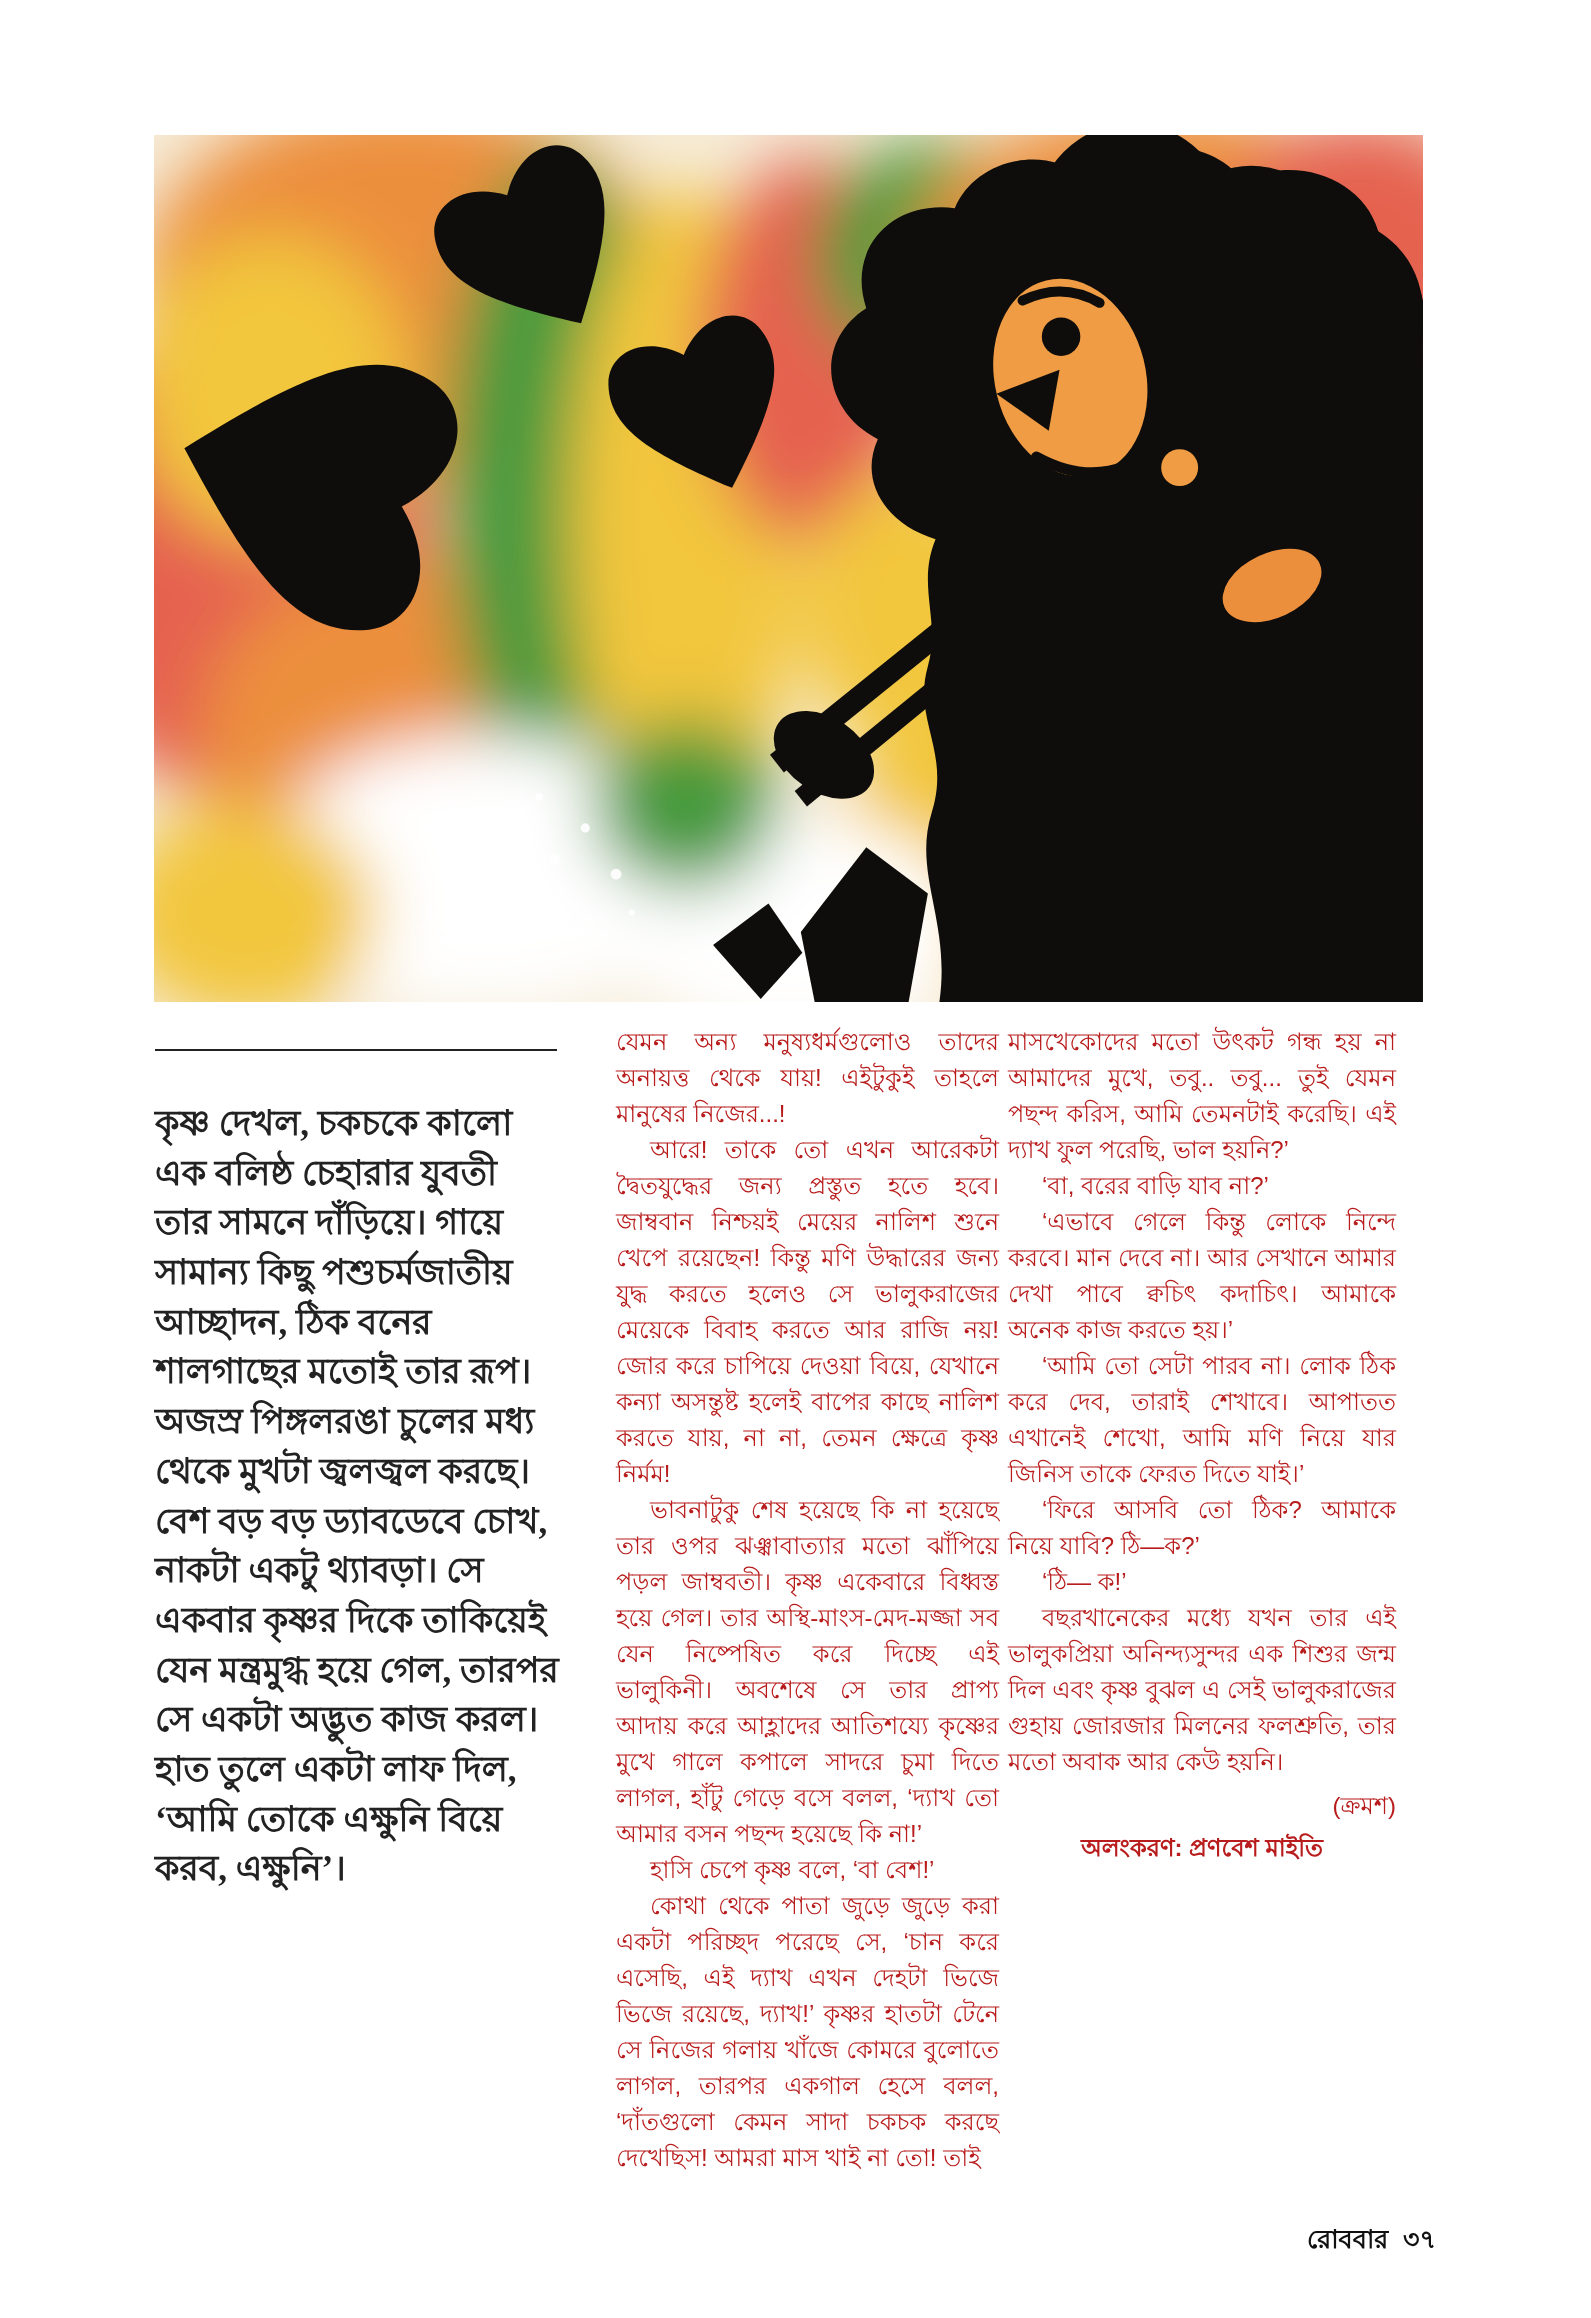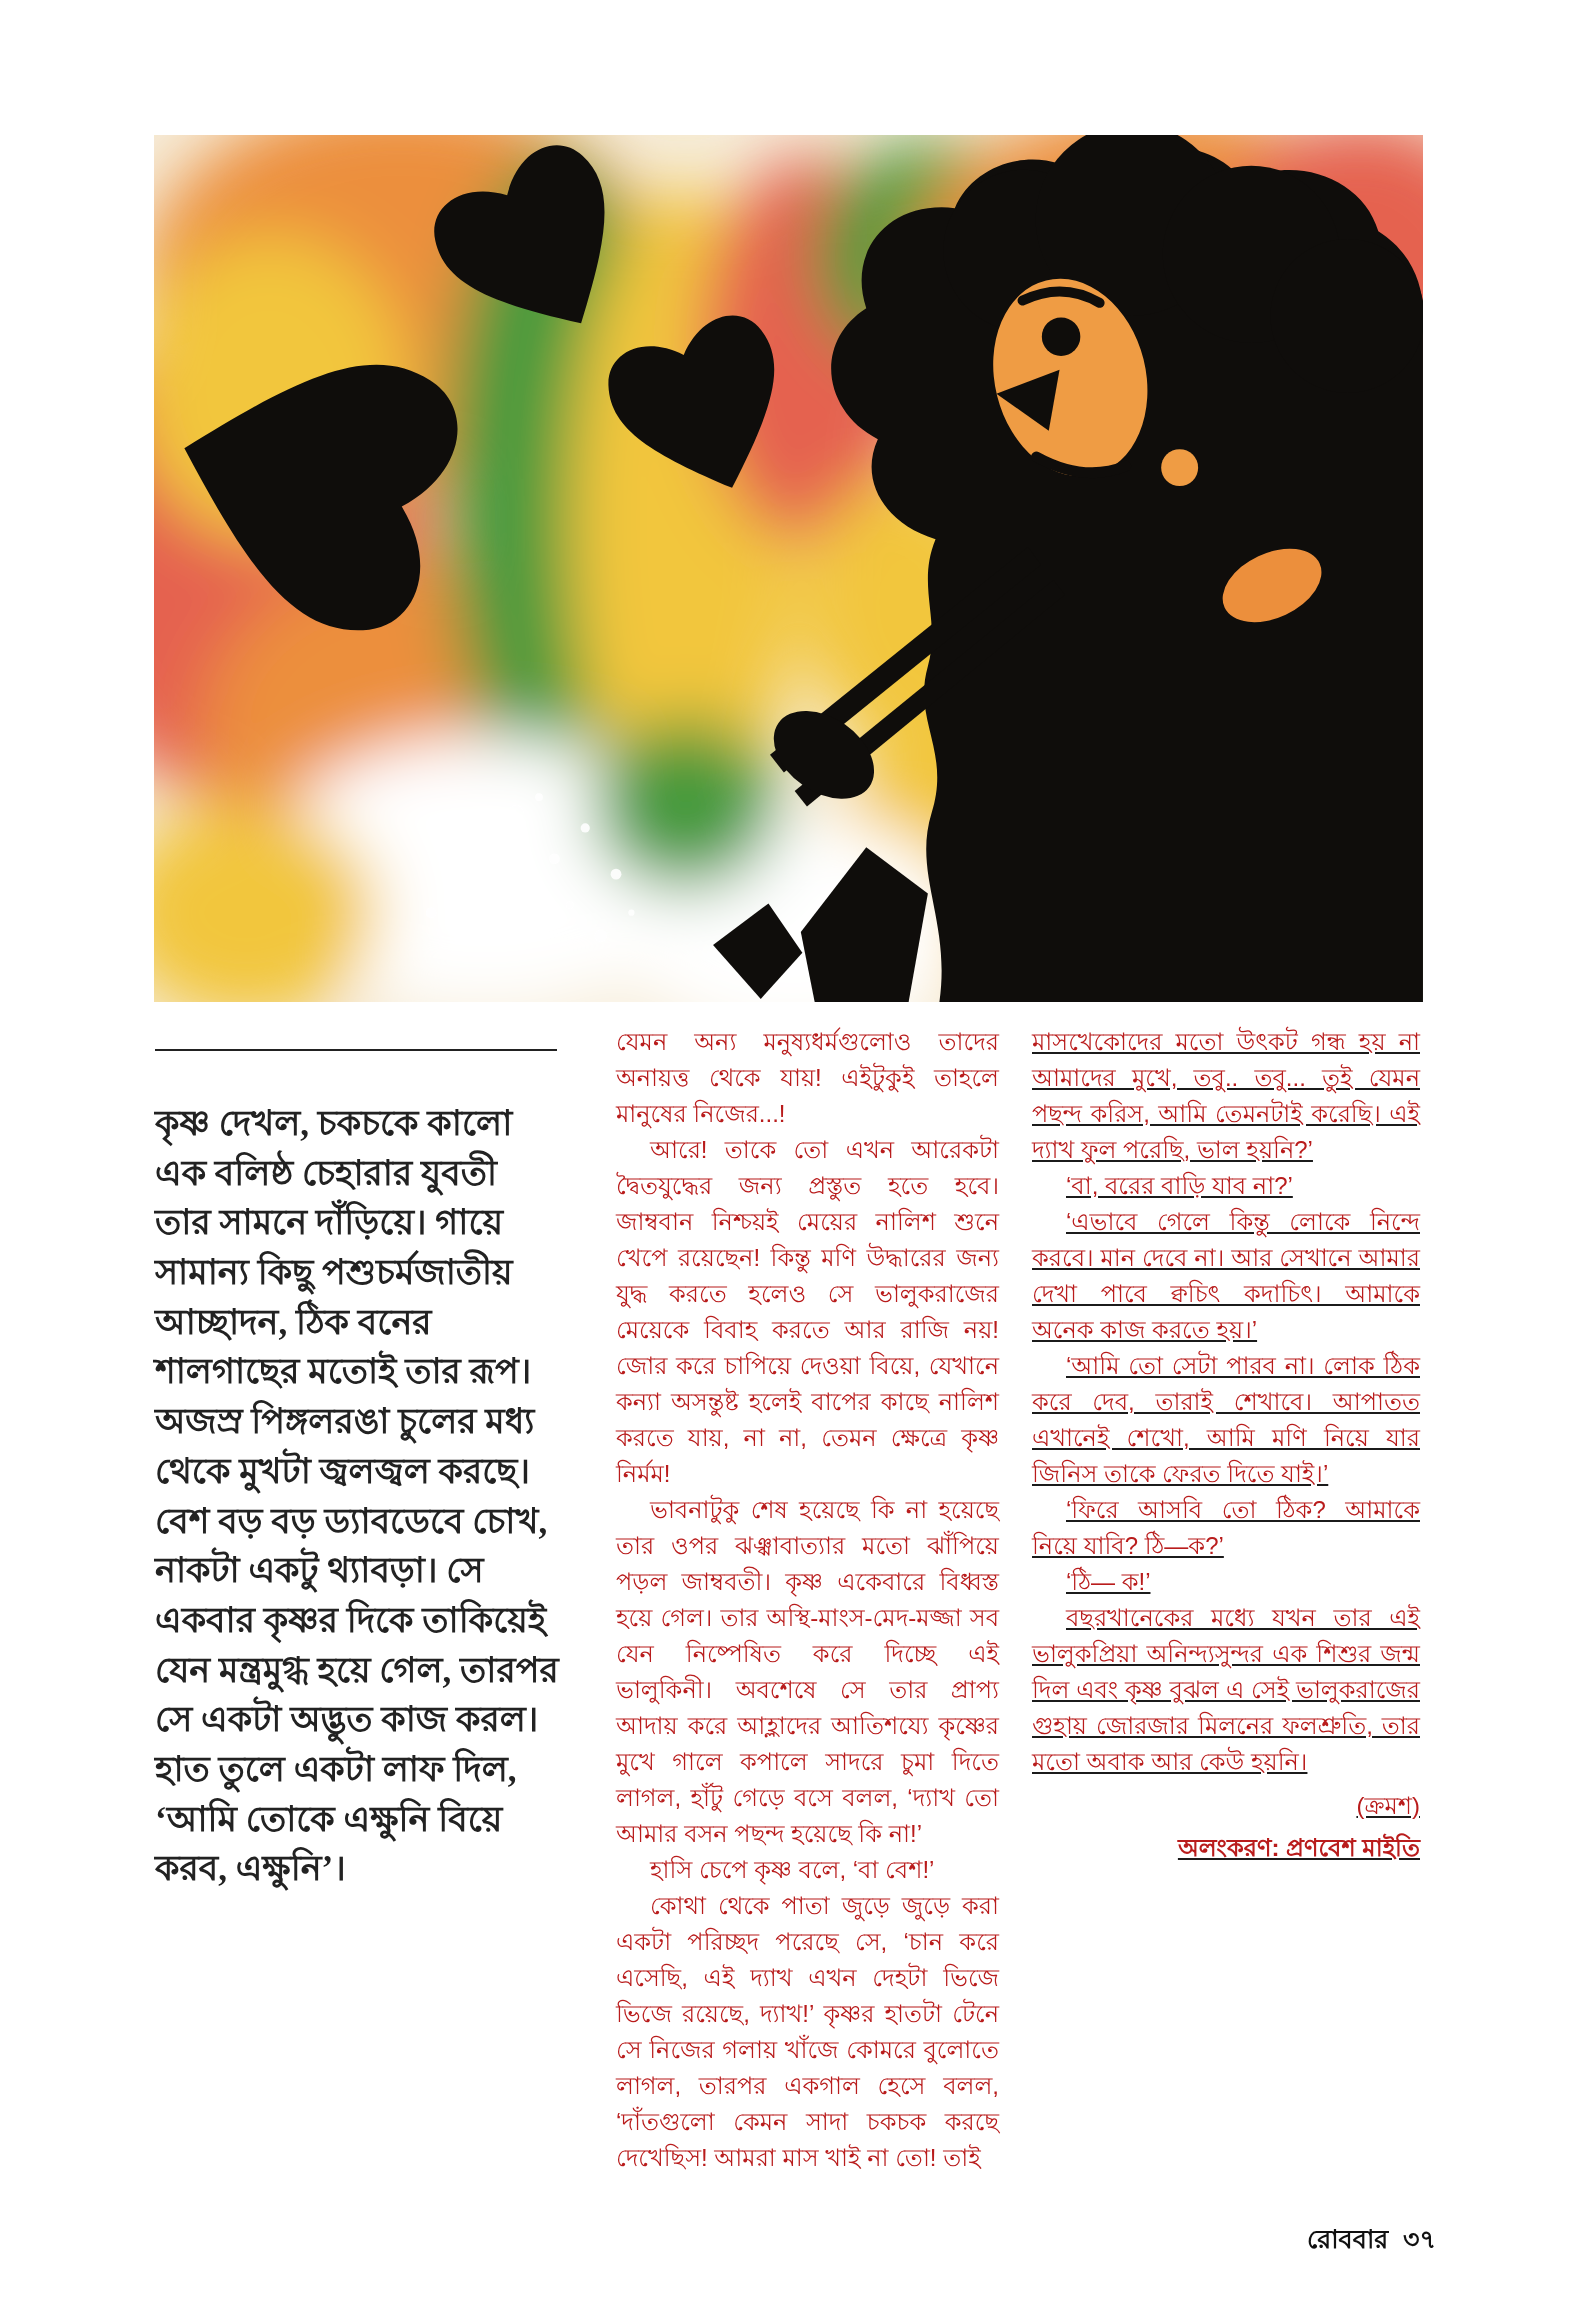--- a/index.html
+++ b/index.html
@@ -27,40 +27,40 @@
     position: absolute;
     left: 155px;
     top: 1049px;
     width: 402px;
     height: 0;
     border-top: 2.3px solid #222222;
   }
   .col { position: absolute; }
   .col-left { left: 155px; top: 1099px; width: 406px; }
   .col-mid  { left: 616px; top: 1024px; width: 383px; }
-  .col-right{ left: 1032px; top: 1024px; width: 388px; text-decoration: underline; }
+  .col-right{ left: 1008px; top: 1024px; width: 388px; }
   .lead {
     margin: 0;
     font-size: 35px;
     line-height: 1.42;
     font-weight: bold;
     color: #222222;
     text-align: left;
     font-family: Liberation Serif, serif;
   }
   .body {
     margin: 0;
     font-size: 24px;
     line-height: 1.5;
     text-align: justify;
     color: #b91c1c;
   }
   .indent { text-indent: 34px; }
   .align-right { text-align: right; }
-  .credit { font-weight: bold; margin-top: 6.2px; }
+  .credit { font-weight: bold; margin-top: 6.2px; text-align: center; }
   .cont { margin-top: 7.7px; }
   .page-footer {
     position: absolute;
     top: 2220px;
     right: 155px;
     font-size: 25.4px;
     font-weight: bold;
     color: #111111;
   }
   .page-footer span { margin-left: 7.7px; }

